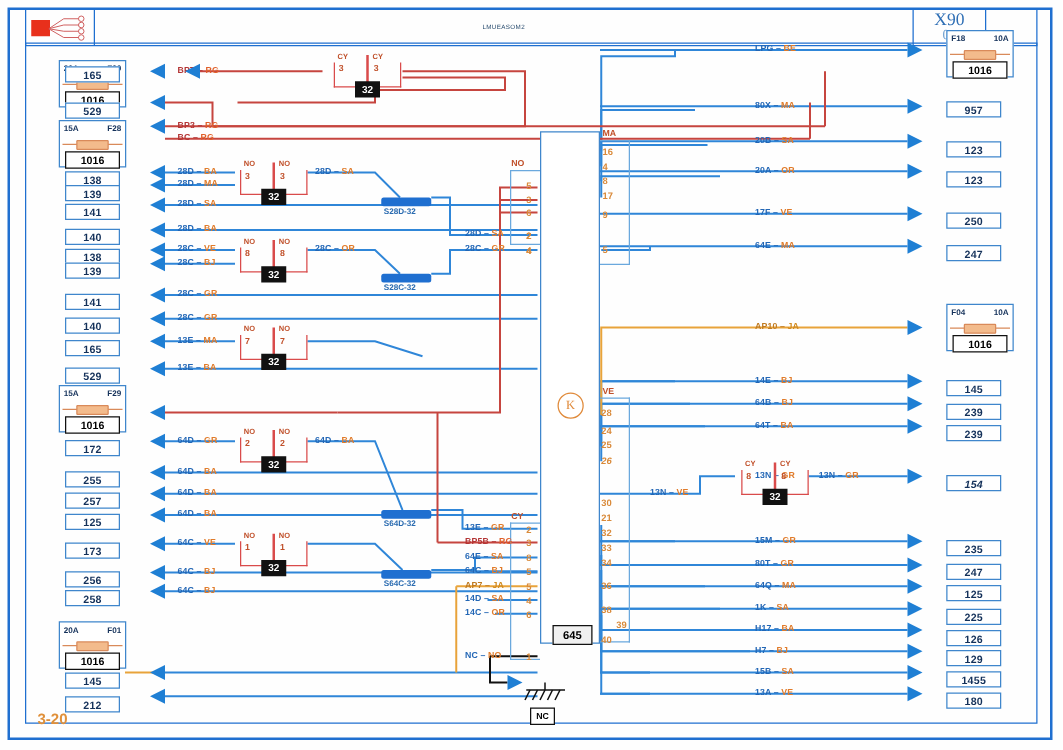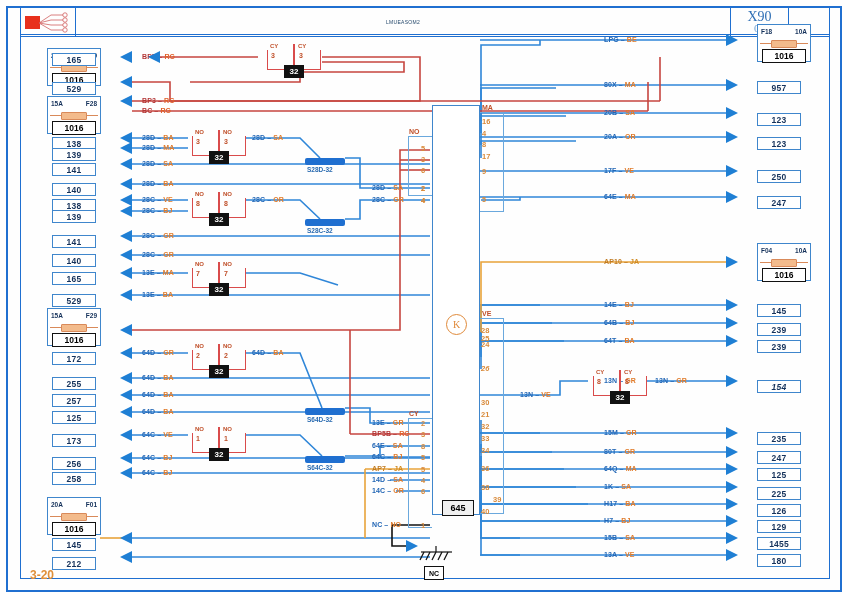--- a/index.html
+++ b/index.html
@@ -252,21 +252,21 @@
   <div class="pinnum" style="left:482px;top:129px;">4</div>
   <div class="pinnum" style="left:482px;top:140px;">8</div>
   <div class="pinnum" style="left:482px;top:152px;">17</div>
   <div class="pinnum" style="left:482px;top:167px;">9</div>
   <div class="pinnum" style="left:482px;top:195px;">5</div>
 
   <div class="subconn" style="left:480px;top:318px;width:24px;height:196px;border-left:none;border-right:1.4px solid #6aa8dd;"></div>
   <div class="pinhdr" style="left:482px;top:310px;">VE</div>
   <div class="pinnum" style="left:481px;top:326px;">28</div>
   <div class="pinnum" style="left:481px;top:340px;">24</div>
-  <div class="pinnum" style="left:481px;top:334px;">25</div>
+  <div class="pinnum" style="left:481px;top:351px;">25</div>
   <div class="pinnum" style="left:481px;top:364px;font-style:italic;">26</div>
   <div class="pinnum" style="left:481px;top:398px;">30</div>
   <div class="pinnum" style="left:481px;top:410px;">21</div>
   <div class="pinnum" style="left:481px;top:422px;">32</div>
   <div class="pinnum" style="left:481px;top:434px;">33</div>
   <div class="pinnum" style="left:481px;top:446px;">34</div>
   <div class="pinnum" style="left:481px;top:464px;">36</div>
   <div class="pinnum" style="left:481px;top:483px;">38</div>
   <div class="pinnum" style="left:481px;top:495px;margin-left:12px;">39</div>
   <div class="pinnum" style="left:481px;top:507px;">40</div>

